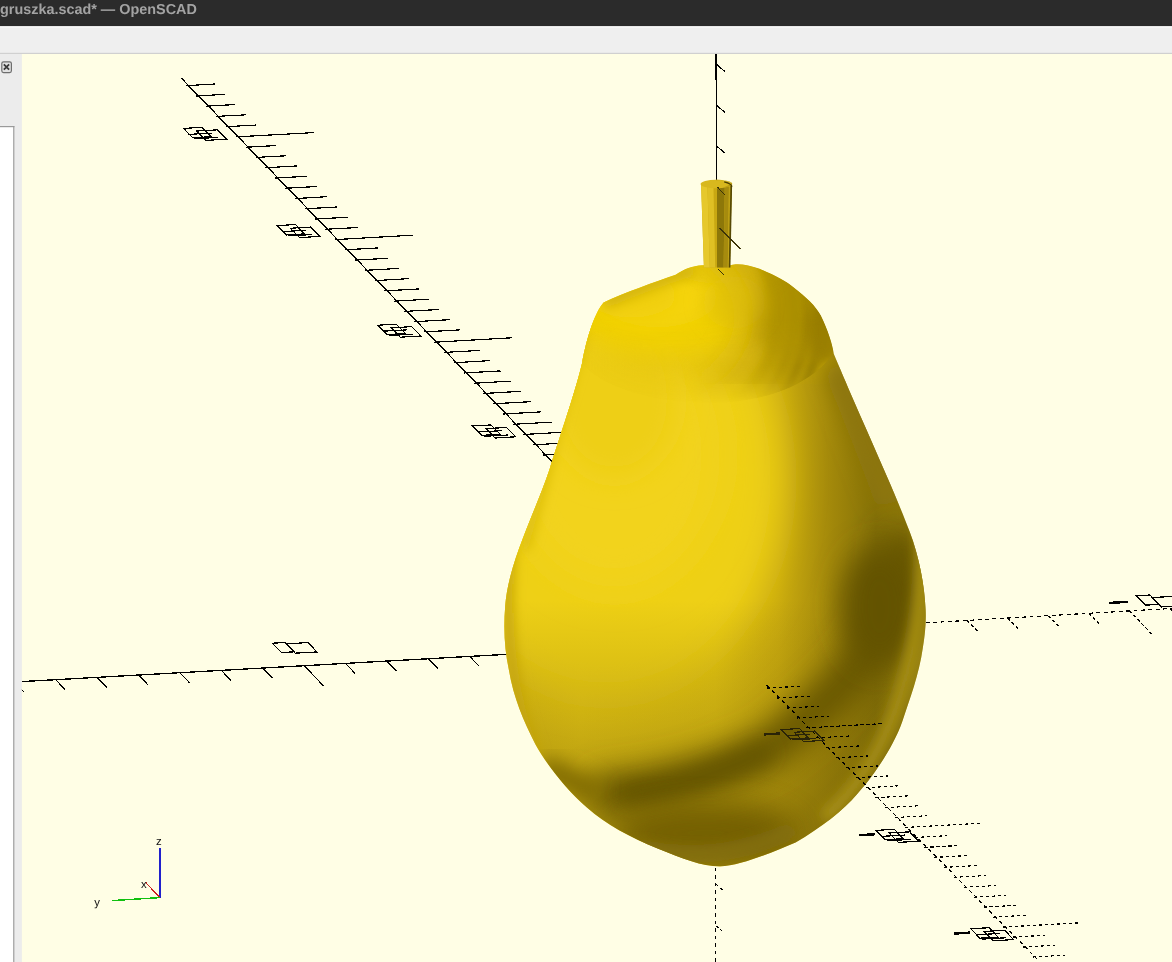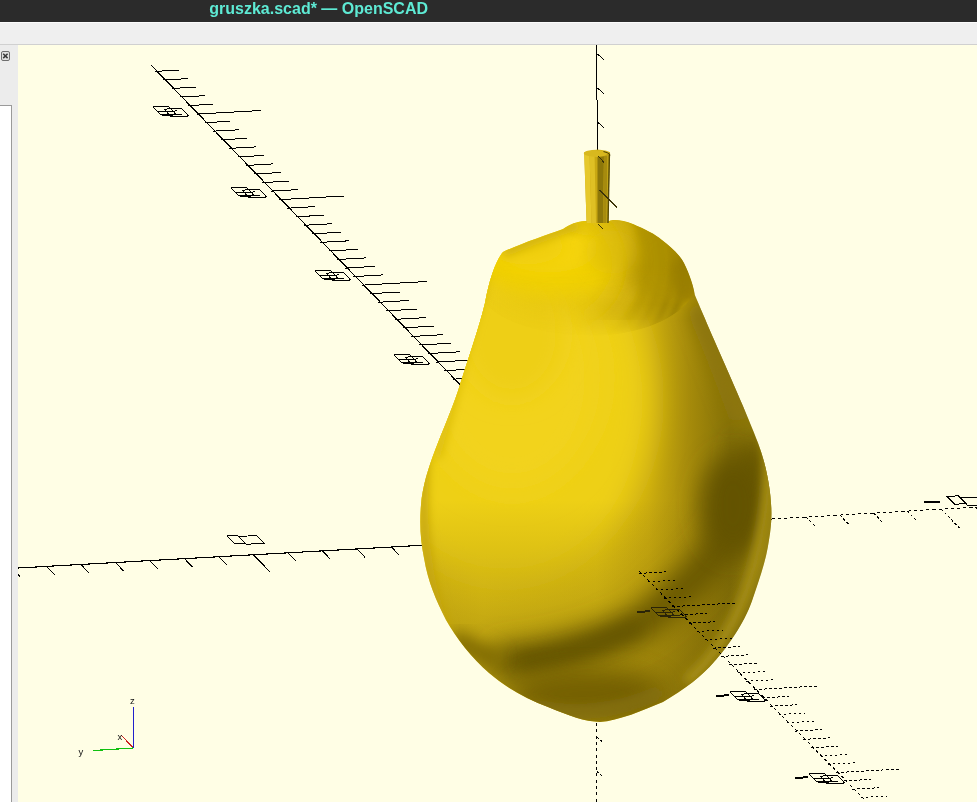--- a/index.html
+++ b/index.html
@@ -1,18 +1,18 @@
 <!DOCTYPE html>
 <html><head><meta charset="utf-8">
 <style>
 html,body{margin:0;padding:0;width:977px;height:802px;overflow:hidden;
  font-family:"Liberation Sans",sans-serif;background:#ececec;}
 #title{position:absolute;left:0;top:0;width:977px;height:22px;background:#2b2b2b;}
-#title span{position:absolute;left:0;top:0;width:428px;text-align:right;
- color:#5eead4;font-weight:bold;font-size:16px;line-height:17px;}
+#title span{position:absolute;left:0;top:0;width:428px;text-align:left;
+ color:#a3a3a3;font-weight:bold;font-size:12px;line-height:17px;}
 #strip{position:absolute;left:0;top:22px;width:977px;height:23px;background:#efefef;
  border-top:1px solid #fbfbfb;border-bottom:1px solid #d0d0d0;box-sizing:border-box;}
 #leftcol{position:absolute;left:0;top:45px;width:18px;height:757px;background:#ececec;}
 #editor{position:absolute;left:0;top:60px;width:12px;height:697px;background:#ffffff;
  border-top:1px solid #9a9a9a;border-right:1px solid #9a9a9a;box-sizing:border-box;}
 #closebtn{position:absolute;left:1px;top:51px;width:9px;height:10px;background:#e2e2e2;
  border:1px solid #6e6e6e;border-radius:2px;box-sizing:border-box;}
 #viewport{position:absolute;left:18px;top:45px;width:959px;height:757px;background:#fffee5;}
 </style></head>
 <body>

